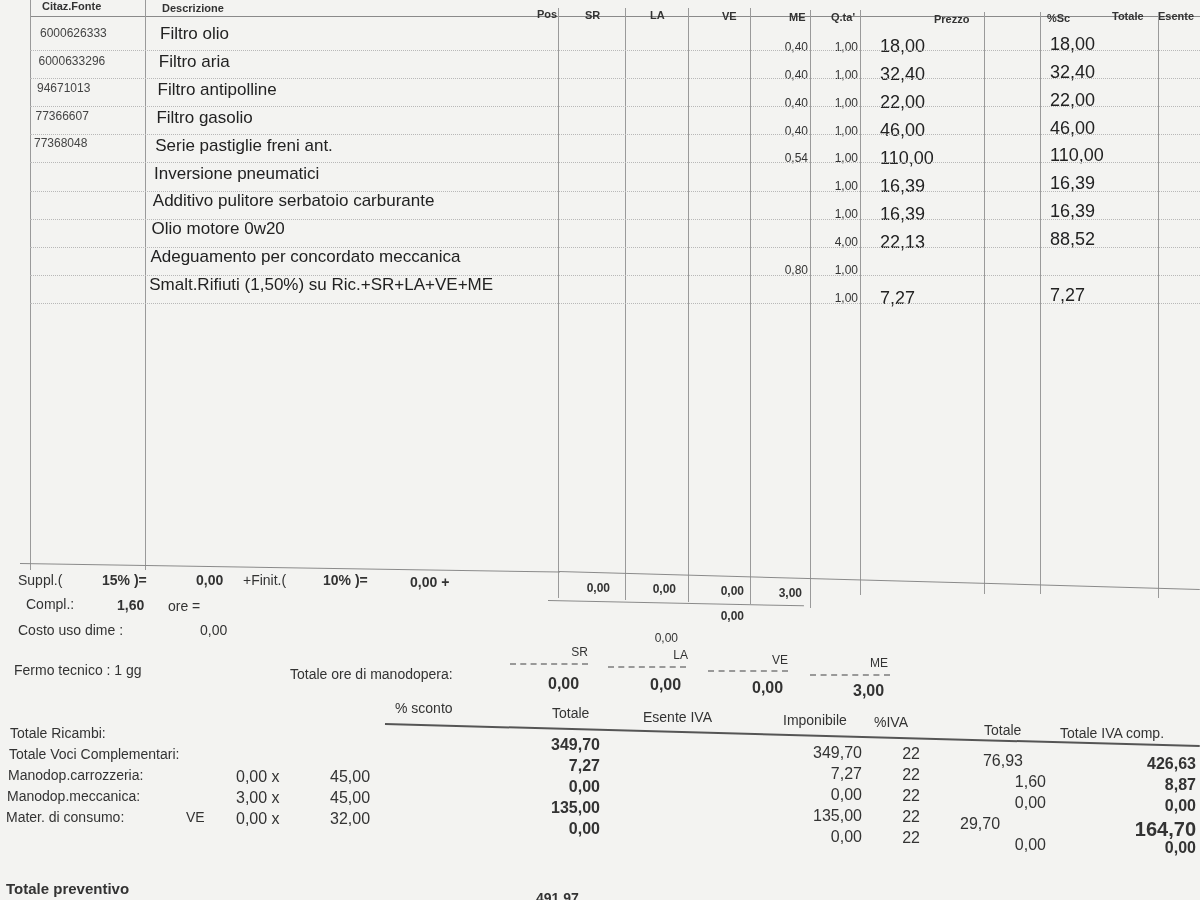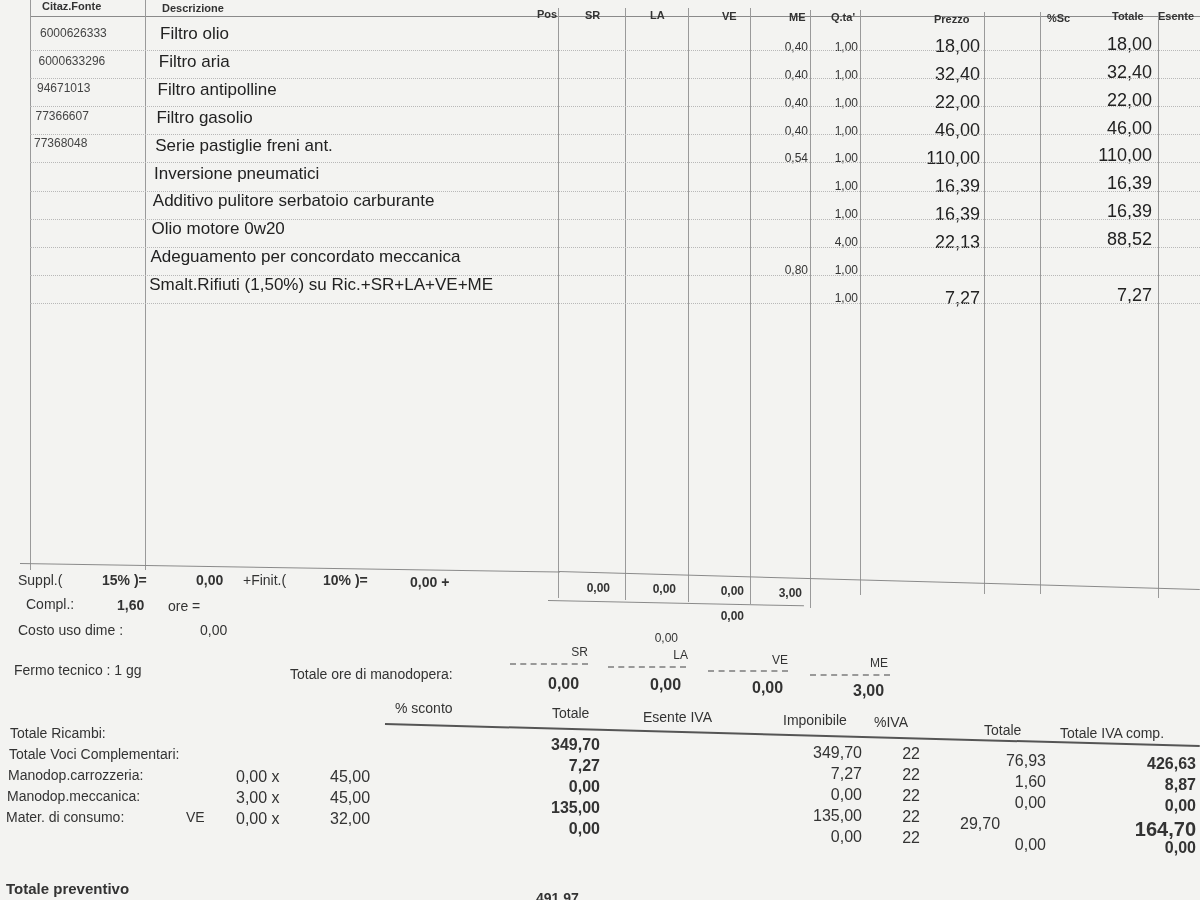--- a/index.html
+++ b/index.html
@@ -9,21 +9,21 @@
     font-family:"Liberation Sans", sans-serif; color:#2a2a2a;
   }
   .abs { position:absolute; white-space:nowrap; }
   .vline { position:absolute; width:1px; background:#9a9a9a; }
   .hline { position:absolute; height:0; border-top:1px dotted #b8b8b8; }
   .hsolid { position:absolute; height:1px; background:#8a8a8a; }
   .hdr { font-size:11px; font-weight:bold; color:#333; }
   .code { font-size:12px; color:#444; }
   .desc { font-size:17px; color:#222; }
   .small { font-size:12px; color:#333; text-align:right; }
-  .big { font-size:18px; color:#222; text-align:right; }
+  .big { font-size:18px; color:#222; }
   .lbl { font-size:14px; color:#333; }
   .bold { font-weight:bold; }
   .dash { position:absolute; border-top:2px dashed #999; height:0; }
 </style>
 </head>
 <body>
 
 <div class="hsolid" style="left:30px;top:16px;width:1170px;"></div>
 <div class="abs hdr" style="left:42px;top:0px;">Citaz.Fonte</div>
 <div class="abs hdr" style="left:162px;top:2px;">Descrizione</div>
@@ -177,21 +177,21 @@
 <div class="abs" style="left:385px;top:723px;width:815px;height:2px;background:#555;transform:rotate(1.55deg);transform-origin:left;"></div>
 
 <div id="summary-rows">
     <div class="abs lbl" style="left: 10px; top: 725px;">Totale Ricambi:</div>
     <div class="abs lbl" style="left: 186px; top: 725px;"></div>
     <div class="abs lbl" style="left: 236px; top: 726px; font-size: 16px;"></div>
     <div class="abs lbl" style="left: 330px; top: 726px; font-size: 16px;"></div>
     <div class="abs lbl bold" style="left: 520px; top: 736px; width: 80px; text-align: right; font-size: 16px;">349,70</div>
     <div class="abs lbl" style="left: 760px; top: 744px; width: 102px; text-align: right; font-size: 16px;">349,70</div>
     <div class="abs lbl" style="left: 880px; top: 745px; width: 40px; text-align: right; font-size: 16px;">22</div>
-    <div class="abs lbl" style="left: 960px; top: 752px; width: 86px; text-align: right; font-size: 16px;">76,93</div>
+    <div class="abs lbl" style="left: 960px; top: 752px; width: 86px; text-align: center; font-size: 16px;">76,93</div>
     <div class="abs lbl bold" style="left: 1100px; top: 755px; width: 96px; text-align: right; font-size: 16px;">426,63</div>
     <div class="abs lbl" style="left: 9px; top: 746px;">Totale Voci Complementari:</div>
     <div class="abs lbl" style="left: 186px; top: 746px;"></div>
     <div class="abs lbl" style="left: 236px; top: 747px; font-size: 16px;"></div>
     <div class="abs lbl" style="left: 330px; top: 747px; font-size: 16px;"></div>
     <div class="abs lbl bold" style="left: 520px; top: 757px; width: 80px; text-align: right; font-size: 16px;">7,27</div>
     <div class="abs lbl" style="left: 760px; top: 765px; width: 102px; text-align: right; font-size: 16px;">7,27</div>
     <div class="abs lbl" style="left: 880px; top: 766px; width: 40px; text-align: right; font-size: 16px;">22</div>
     <div class="abs lbl" style="left: 960px; top: 773px; width: 86px; text-align: right; font-size: 16px;">1,60</div>
     <div class="abs lbl bold" style="left: 1100px; top: 776px; width: 96px; text-align: right; font-size: 16px;">8,87</div>

